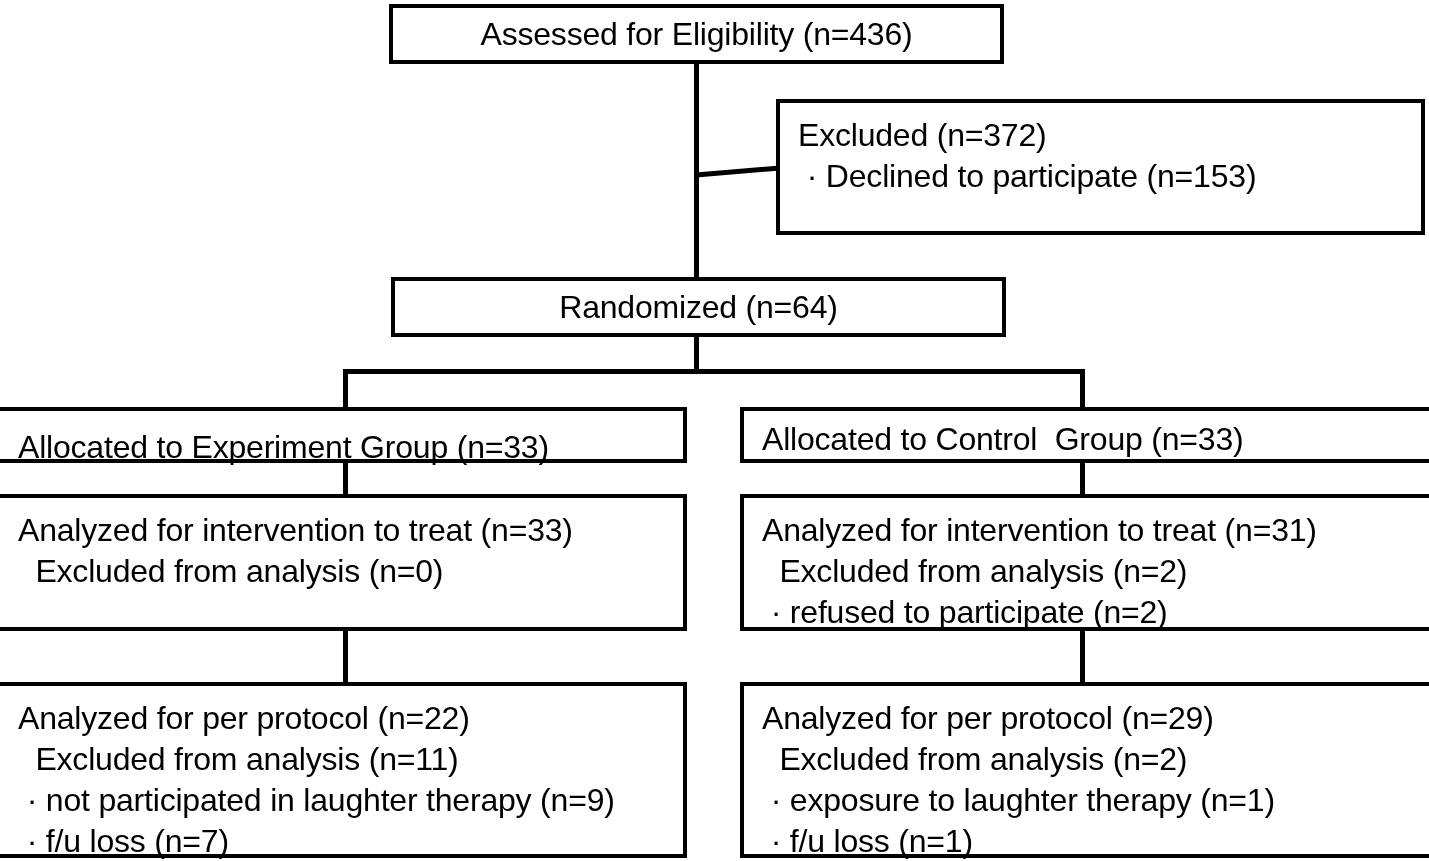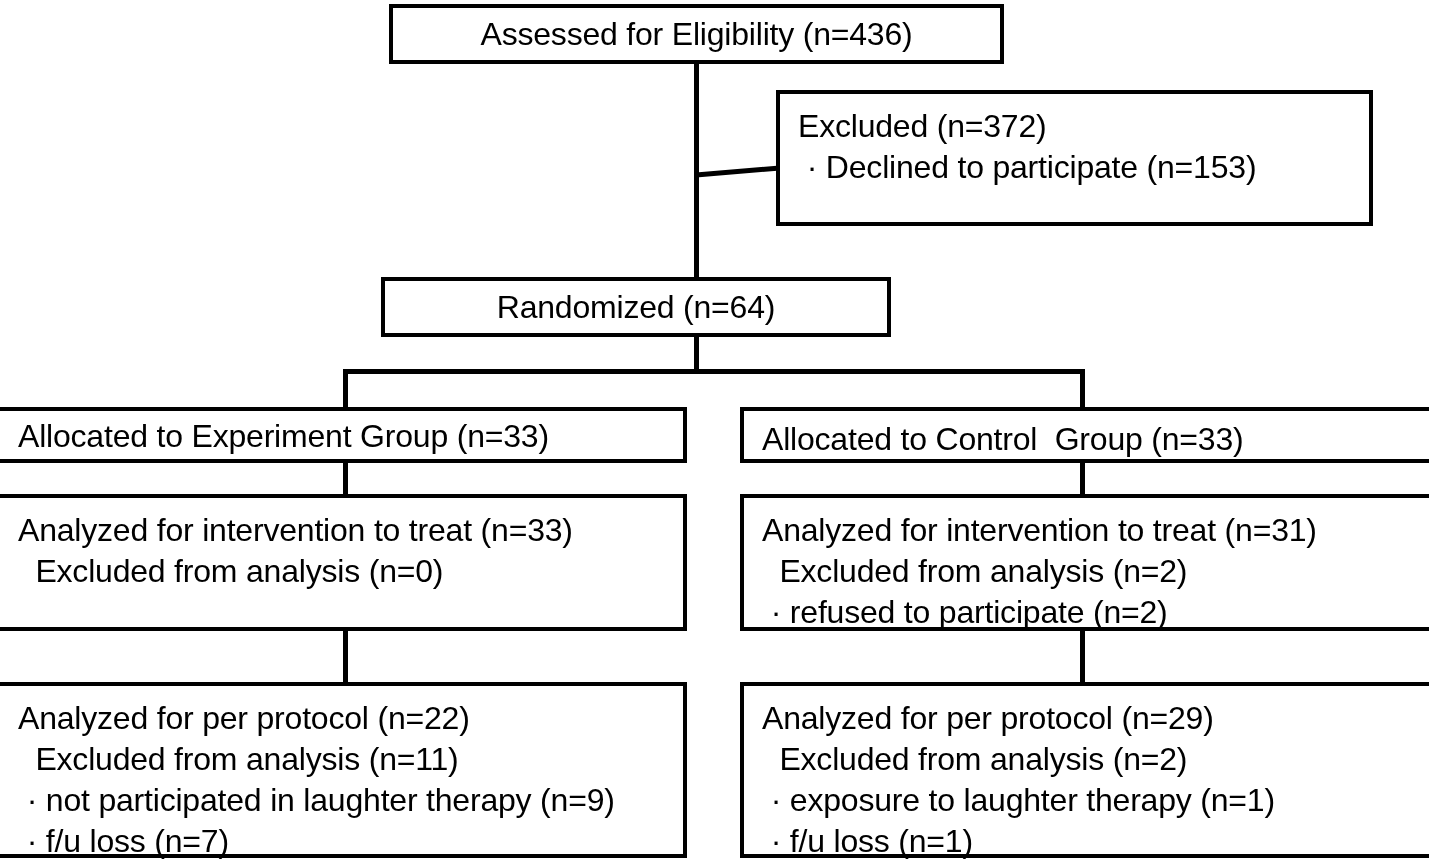--- a/index.html
+++ b/index.html
@@ -86,35 +86,35 @@
   <div class="connector v-line" style="left:343px; top:628px; height:56px;"></div>
 
   <div class="connector v-line" style="left:1080px; top:628px; height:56px;"></div>
 
   <div class="node-box" style="left:389px; top:4px; width:615px; height:60px;">
     <div class="centered">
       <span class="node-text">Assessed for Eligibility (n=436)</span>
     </div>
   </div>
 
-  <div class="node-box" style="left:776px; top:90px; width:597px; height:136px;">
+  <div class="node-box" style="left:776px; top:99px; width:649px; height:136px;">
     <div class="padded">
       <div class="node-text">Excluded (n=372)</div>
       <div class="node-text"> · Declined to participate (n=153)</div>
     </div>
   </div>
 
-  <div class="node-box" style="left:381px; top:277px; width:510px; height:60px;">
+  <div class="node-box" style="left:391px; top:277px; width:615px; height:60px;">
     <div class="centered">
       <span class="node-text">Randomized (n=64)</span>
     </div>
   </div>
 
   <div class="node-box" style="left:-4px; top:407px; width:691px; height:56px;">
-    <div class="padded" style="padding-top:5px;">
+    <div class="padded" style="padding-top:16px;">
       <div class="node-text">Allocated to Experiment Group (n=33)</div>
     </div>
   </div>
 
   <div class="node-box" style="left:740px; top:407px; width:693px; height:56px;">
     <div class="padded" style="padding-top:8px;">
       <div class="node-text">Allocated to Control  Group (n=33)</div>
     </div>
   </div>
 

